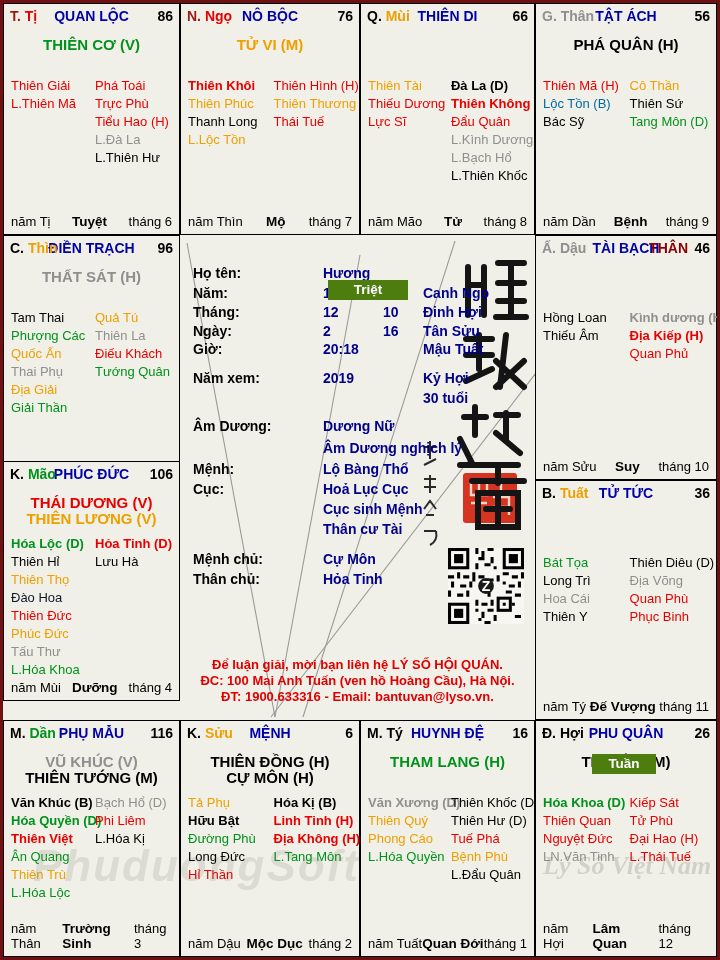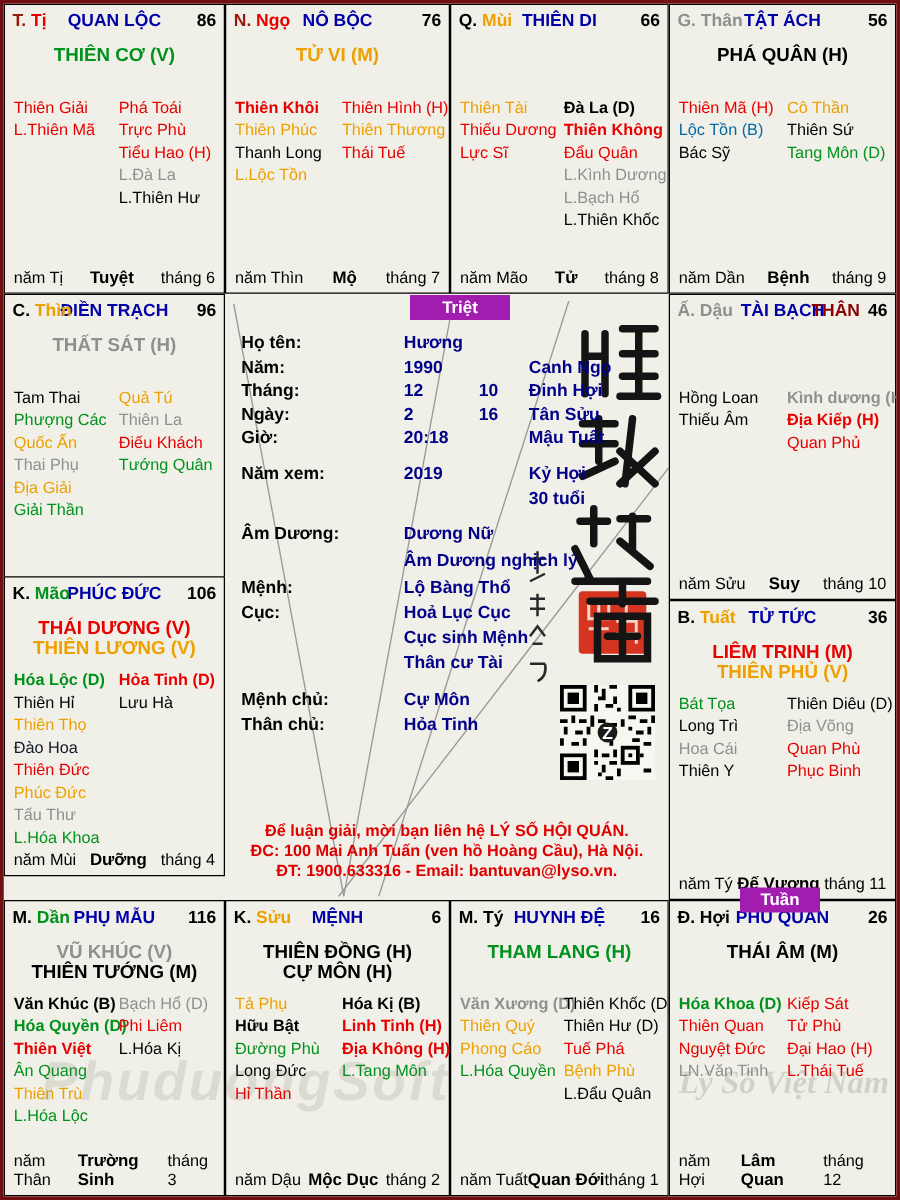--- a/index.html
+++ b/index.html
@@ -22,21 +22,21 @@
   .center{position:absolute;left:177px;top:232px;width:355px;height:485px;z-index:2;}
   .center-art{position:absolute;left:0;top:0;}
   .cl{position:absolute;left:0;height:18px;width:100%;font-size:14px;font-weight:bold;white-space:nowrap;}
   .cl span{position:absolute;top:0;}
   .lab{left:13px;color:#000;}
   .v1{left:103px;}
   .v2{left:163px;}
   .cc{left:203px;}
   .val{color:#00008b;padding-left:40px;}
   .contact-line{position:absolute;left:0;width:100%;text-align:center;color:#e00000;font-weight:bold;font-size:13px;}
-  .tag{position:absolute;background:#a21caf;color:#fff;font-weight:bold;font-size:13.5px;text-align:center;line-height:20px;height:20px;z-index:6;}
+  .tag{position:absolute;background:#4d7c0f;color:#fff;font-weight:bold;font-size:13.5px;text-align:center;line-height:20px;height:20px;z-index:6;margin-top:44px;}
   .tag-triet{left:325px;top:233px;width:80px;}
   .tag-tuan{left:589px;top:707px;width:64px;}
   .wm{position:absolute;color:rgba(100,98,86,0.15);font-style:italic;font-weight:bold;z-index:3;pointer-events:none;}
   .wm-left{left:30px;top:838px;font-size:44px;letter-spacing:2px;}
   .wm-right{left:540px;top:848px;font-size:26px;font-family:"Liberation Serif","DejaVu Serif",serif;color:rgba(100,98,86,0.22);}
 </style>
 </head>
 <body>
 
 <div class="board">
@@ -224,24 +224,20 @@
         <span>năm Mùi</span>
         <span class="p-vong">Dưỡng</span>
         <span>tháng 4</span>
       </div>
     </div>
   <div class="palace" style="left:532px;top:477px;width:182px;height:240px;">
       <div class="p-head">
         <span class="p-stem"><span style="color:#000000">B.</span> <span style="color:#eda000">Tuất</span></span>
         <span class="p-name" style="color:#0000a8">TỬ TỨC</span>
         <span class="p-num">36</span>
-      </div>
-      <div class="p-main">
-        <div style="color:#e80000">LIÊM TRINH (M)</div>
-        <div style="color:#eda000">THIÊN PHỦ (V)</div>
       </div>
       <div class="p-col l">
         <div class="p-star" style="color:#00921c">Bát Tọa</div>
         <div class="p-star" style="color:#000000">Long Trì</div>
         <div class="p-star" style="color:#8f8f8f">Hoa Cái</div>
         <div class="p-star" style="color:#000000">Thiên Y</div>
       </div>
       <div class="p-col r">
         <div class="p-star" style="color:#000000">Thiên Diêu (D)</div>
         <div class="p-star" style="color:#8f8f8f">Địa Võng</div>

